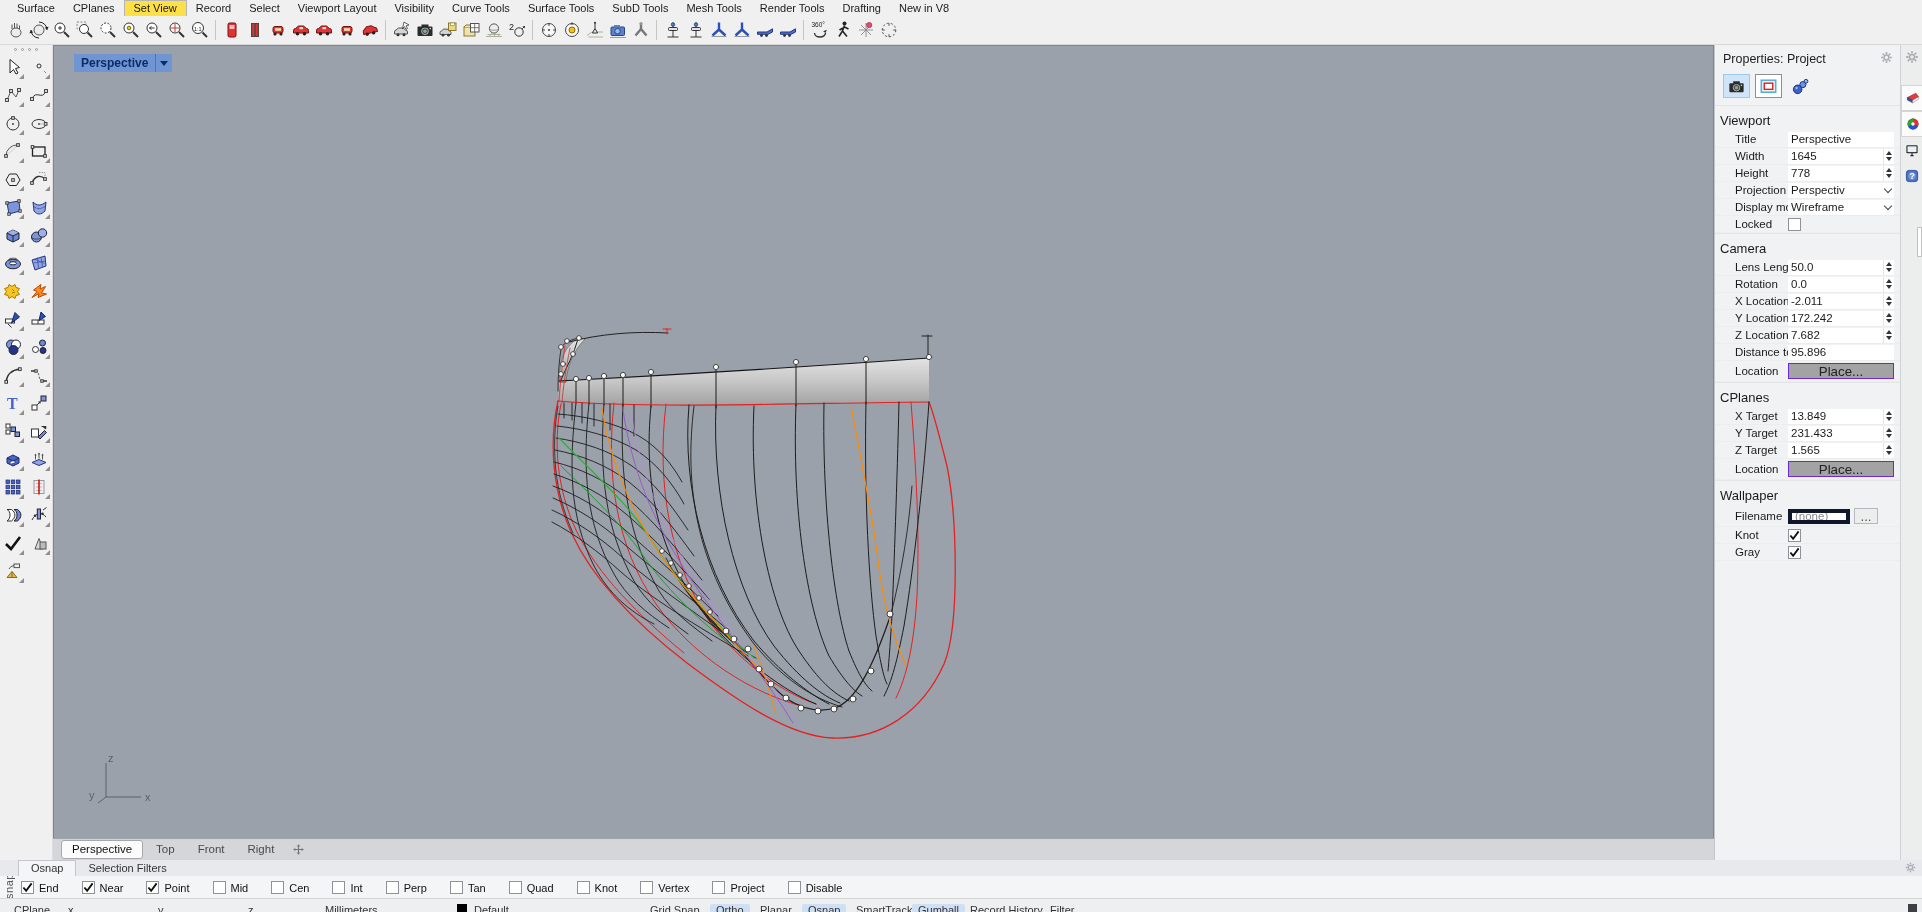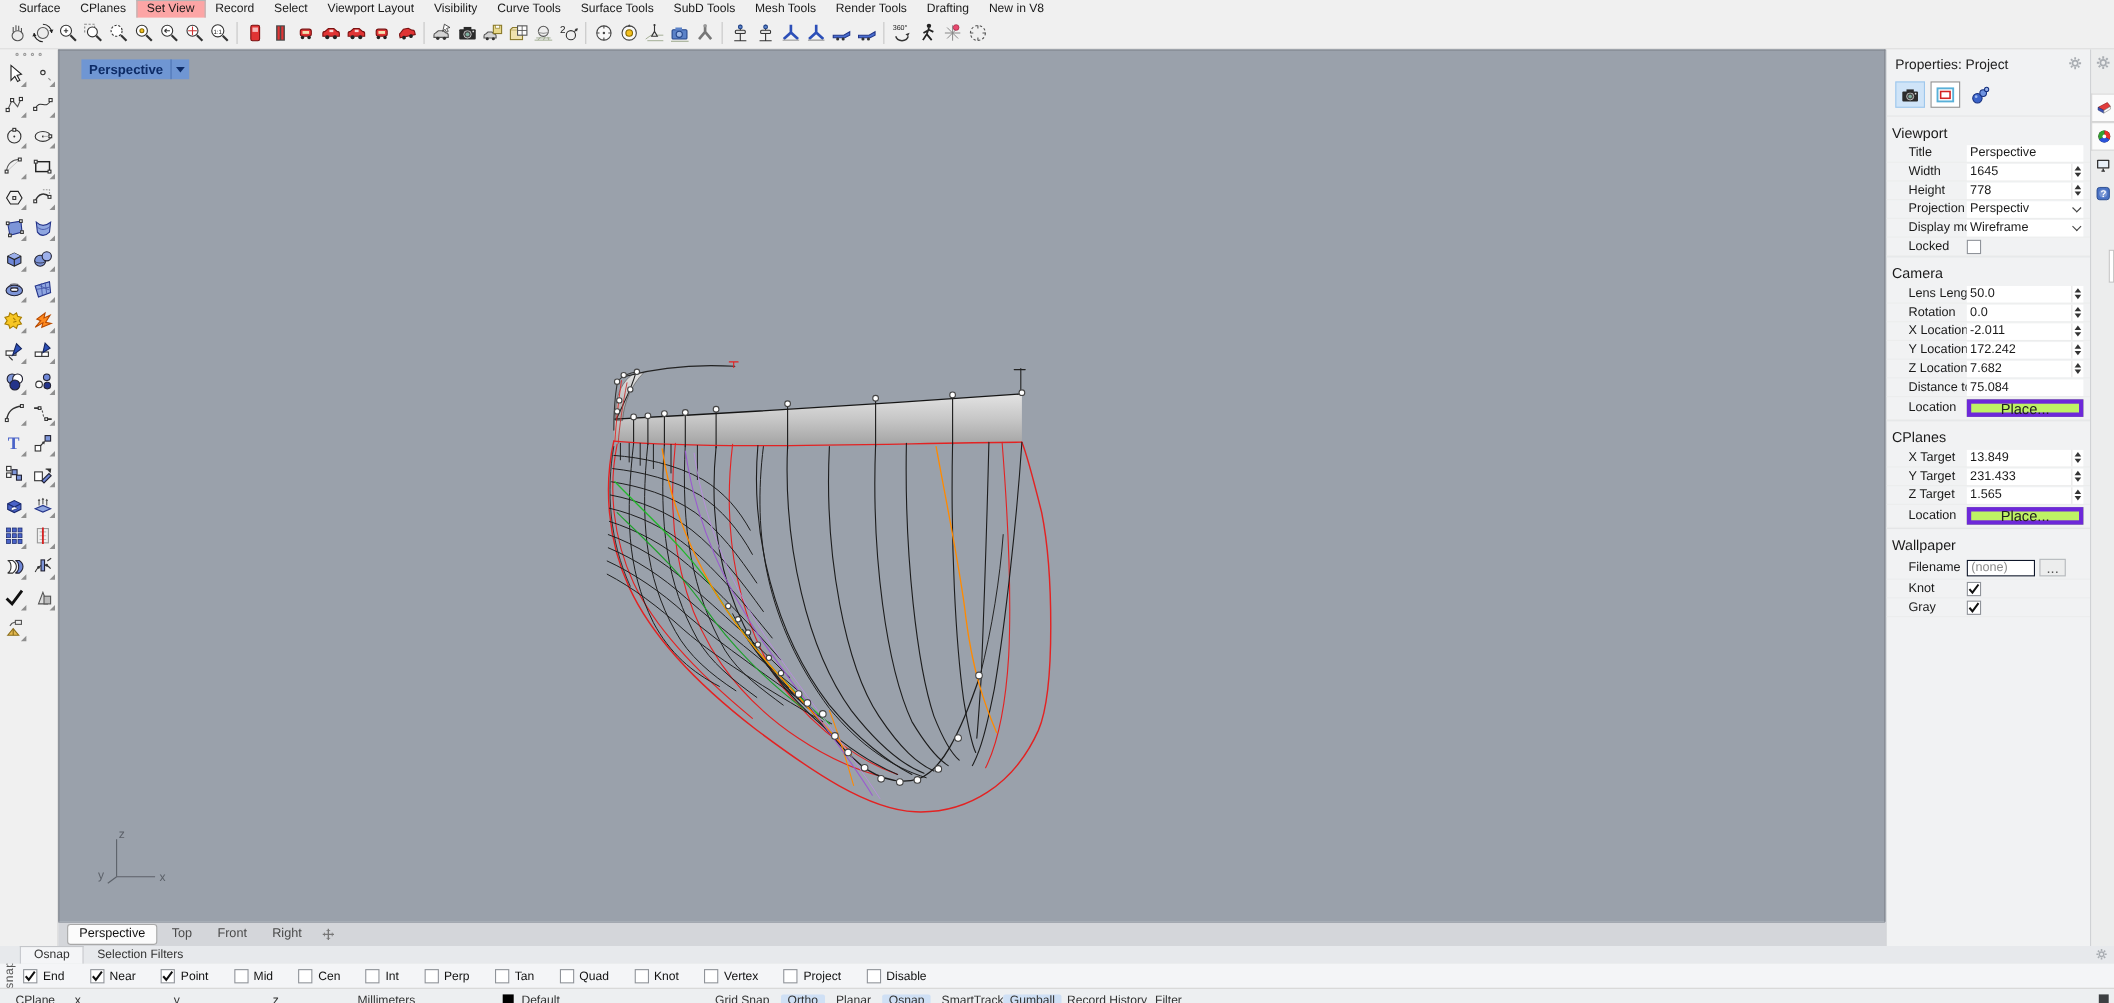--- a/index.html
+++ b/index.html
@@ -1,19 +1,19 @@
 <!DOCTYPE html>
 <html><head>
 <meta charset="utf-8">
 <style>
 *{box-sizing:border-box;margin:0;padding:0}
 html,body{width:1922px;height:912px;overflow:hidden;font-family:"Liberation Sans",sans-serif;font-size:11px;color:#1a1a1a;background:#f0f0f0}
 #menubar{height:16px;display:flex;align-items:flex-end;background:#f0f0f0;padding-left:8px}
 .menu-item{padding:1px 9px 2px;white-space:nowrap;cursor:default}
-.menu-item.active{background:#fca5a5;border:1px solid #b5b5b5;border-bottom:none}
+.menu-item.active{background:#fde047;border:1px solid #b5b5b5;border-bottom:none}
 #toolbar{height:29px;display:flex;align-items:center;background:#f0f0f0;padding-left:4px;border-bottom:1px solid #d8d8d8}
 .tsep{width:1px;height:20px;background:#c6c6c6;margin:0 4px}
 .ticon{width:23px;height:23px;display:flex;align-items:center;justify-content:center}
 #main{display:flex;height:815px}
 #sidebar{width:53px;background:#f0f0f0;padding-top:1px;border-right:1px solid #ddd}
 .grip{display:flex;gap:4px;justify-content:center;margin:2px 0 3px}
 .grip i{width:3px;height:3px;border:1px solid #9a9a9a;border-radius:50%}
 .srow{display:flex;justify-content:center;gap:2px;height:28px}
 .sicon{width:24px;height:26px;position:relative;display:flex;align-items:center;justify-content:center}
 .sicon::after{content:"";position:absolute;right:1px;bottom:1px;border-left:5px solid transparent;border-bottom:5px solid #8f8f8f}
@@ -33,27 +33,27 @@
 .ptabs{display:flex;gap:5px;padding:3px 0 7px 8px}
 .ptab{width:27px;height:24px;display:flex;align-items:center;justify-content:center}
 .ptab.sel{background:#cfe4f8;border:1px solid #9ec7ec}
 .ptab.framed{background:#fff;border:1px solid #8f8f8f}
 .psec-title{font-size:13px;padding:7px 0 3px 5px;color:#1a1a1a;border-top:1px solid #e4e5e7}
 .prow{display:flex;align-items:center;height:17px;padding-left:20px;border-bottom:1px solid #eceded}
 .prow.tall{height:21px}
 .plabel{flex:1;white-space:nowrap;overflow:hidden;color:#1a1a1a}
 .pctrl{width:106px;display:flex;align-items:center;margin-right:6px;flex:none}
 .pinput{flex:1;background:#fff;height:15px;display:flex;align-items:center;padding:0 3px;overflow:hidden;white-space:nowrap}
-.pinput.gray{color:#8a8a8a;border:1px solid #0f172a}
+.pinput.gray{color:#8a8a8a;border:4px solid #0f172a}
 .spin{width:11px;height:15px;background:#fff;border-left:1px solid #e4e4e4;display:flex;flex-direction:column;align-items:center;justify-content:center;gap:2px;flex:none}
 .spin .up{border-left:3.5px solid transparent;border-right:3.5px solid transparent;border-bottom:4px solid #333}
 .spin .dn{border-left:3.5px solid transparent;border-right:3.5px solid transparent;border-top:4px solid #333}
 .ddl{flex:1;background:#fff;height:15px;display:flex;align-items:center;padding:0 3px;white-space:nowrap;overflow:hidden}
 .chev{margin-left:auto;width:6px;height:6px;border-right:1.4px solid #444;border-bottom:1.4px solid #444;transform:rotate(45deg);margin-top:-3px;flex:none}
-.pbtn{width:100%;height:16px;background:#bef264;border:4px solid #6d28d9;display:flex;align-items:center;justify-content:center;color:#222;cursor:pointer}
+.pbtn{width:100%;height:16px;background:#a3a3a3;border:1px solid #6d28d9;display:flex;align-items:center;justify-content:center;color:#222;cursor:pointer}
 .cb{width:13px;height:13px;background:#fff;border:1px solid #8f9399;display:flex;align-items:center;justify-content:center;flex:none}
 .dotsbtn{width:24px;height:16px;background:#eceded;border:1px solid #b5b8bc;margin-left:4px;display:flex;align-items:center;justify-content:center;color:#555}
 #strip{width:22px;background:#eceded;border-left:1px solid #d0d2d5;position:relative}
 .strip-ic{width:22px;height:26px;display:flex;align-items:center;justify-content:center}
 .strip-ic.white{background:#fbfbfb;border:1px solid #d5d5d5;border-right:none}
 .sb-thumb{position:absolute;right:0;top:182px;width:5px;height:30px;background:#fff;border:1px solid #c2c2c2}
 #bottom{position:relative}
 .vlabel{position:absolute;left:3px;top:48px;transform:rotate(-90deg);transform-origin:left top;color:#555;font-size:11px;letter-spacing:.5px}
 #osnap-tabs{height:16px;background:#e7e9ec;display:flex;align-items:flex-end;padding-left:18px;position:relative}
 .otab{padding:1px 12px 2px;color:#333}
@@ -964,21 +964,21 @@
               <span class="pinput">7.682</span>
               <span class="spin">
                 <i class="up"></i>
                 <i class="dn"></i>
               </span>
             </span>
           </div>
           <div class="prow">
             <span class="plabel">Distance to Ta</span>
             <span class="pctrl">
-              <span class="pinput">75.084</span>
+              <span class="pinput">95.896</span>
             </span>
           </div>
           <div class="prow tall">
             <span class="plabel">Location</span>
             <span class="pctrl">
               <button class="pbtn">Place...</button>
             </span>
           </div>
           <div class="psec-title">CPlanes</div>
           <div class="prow">

